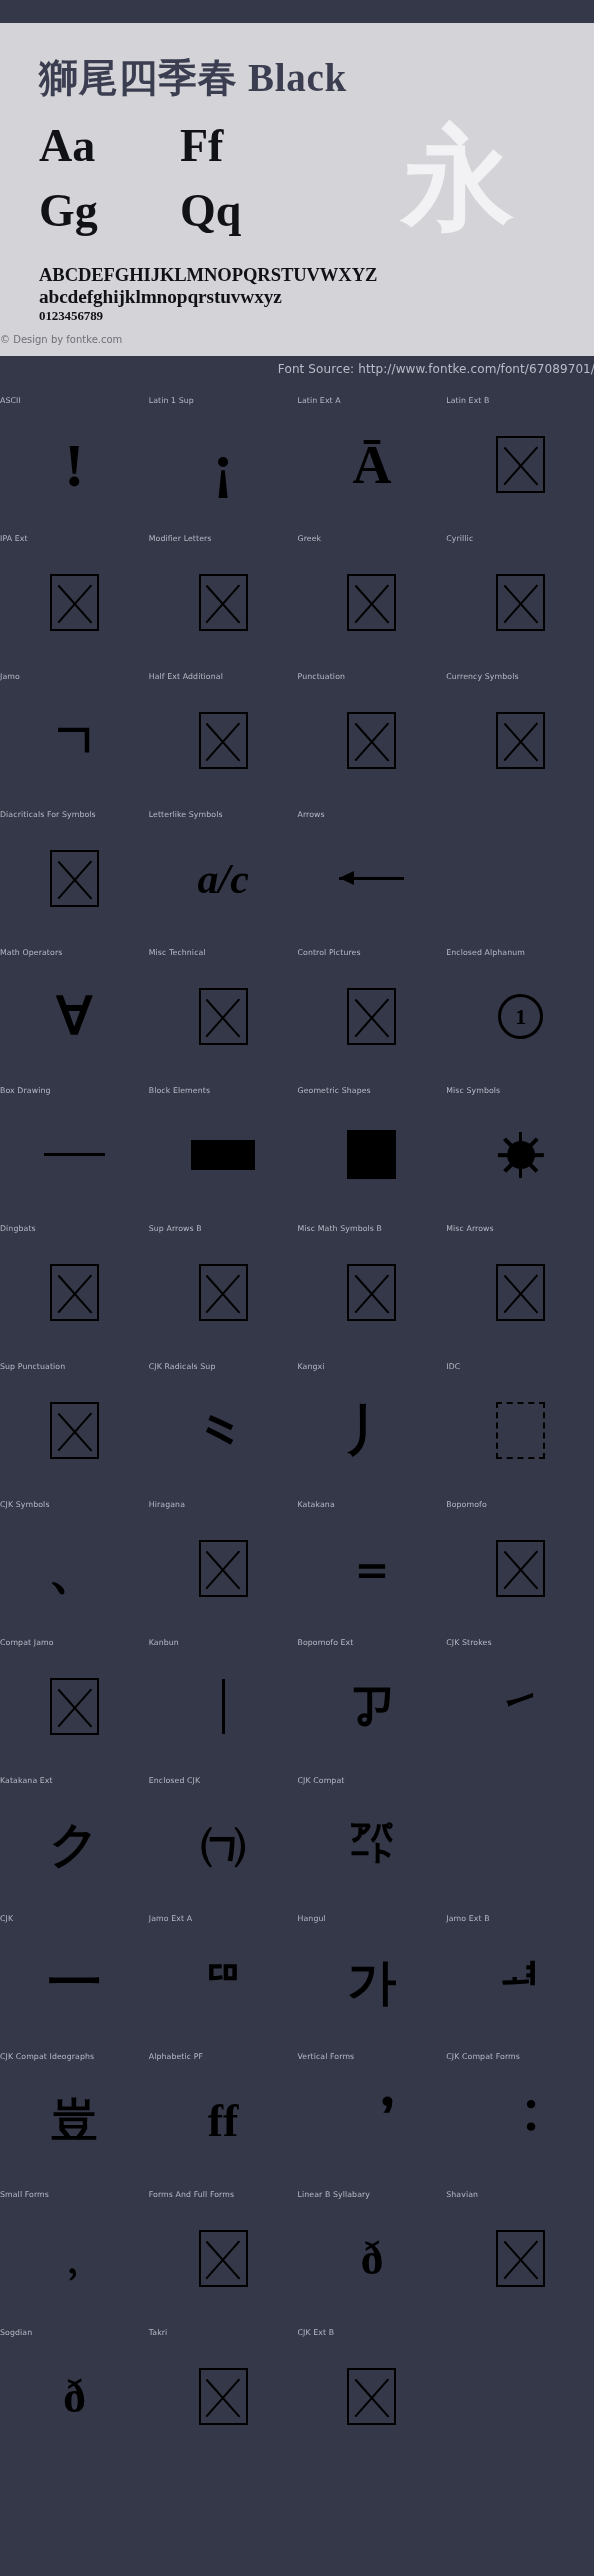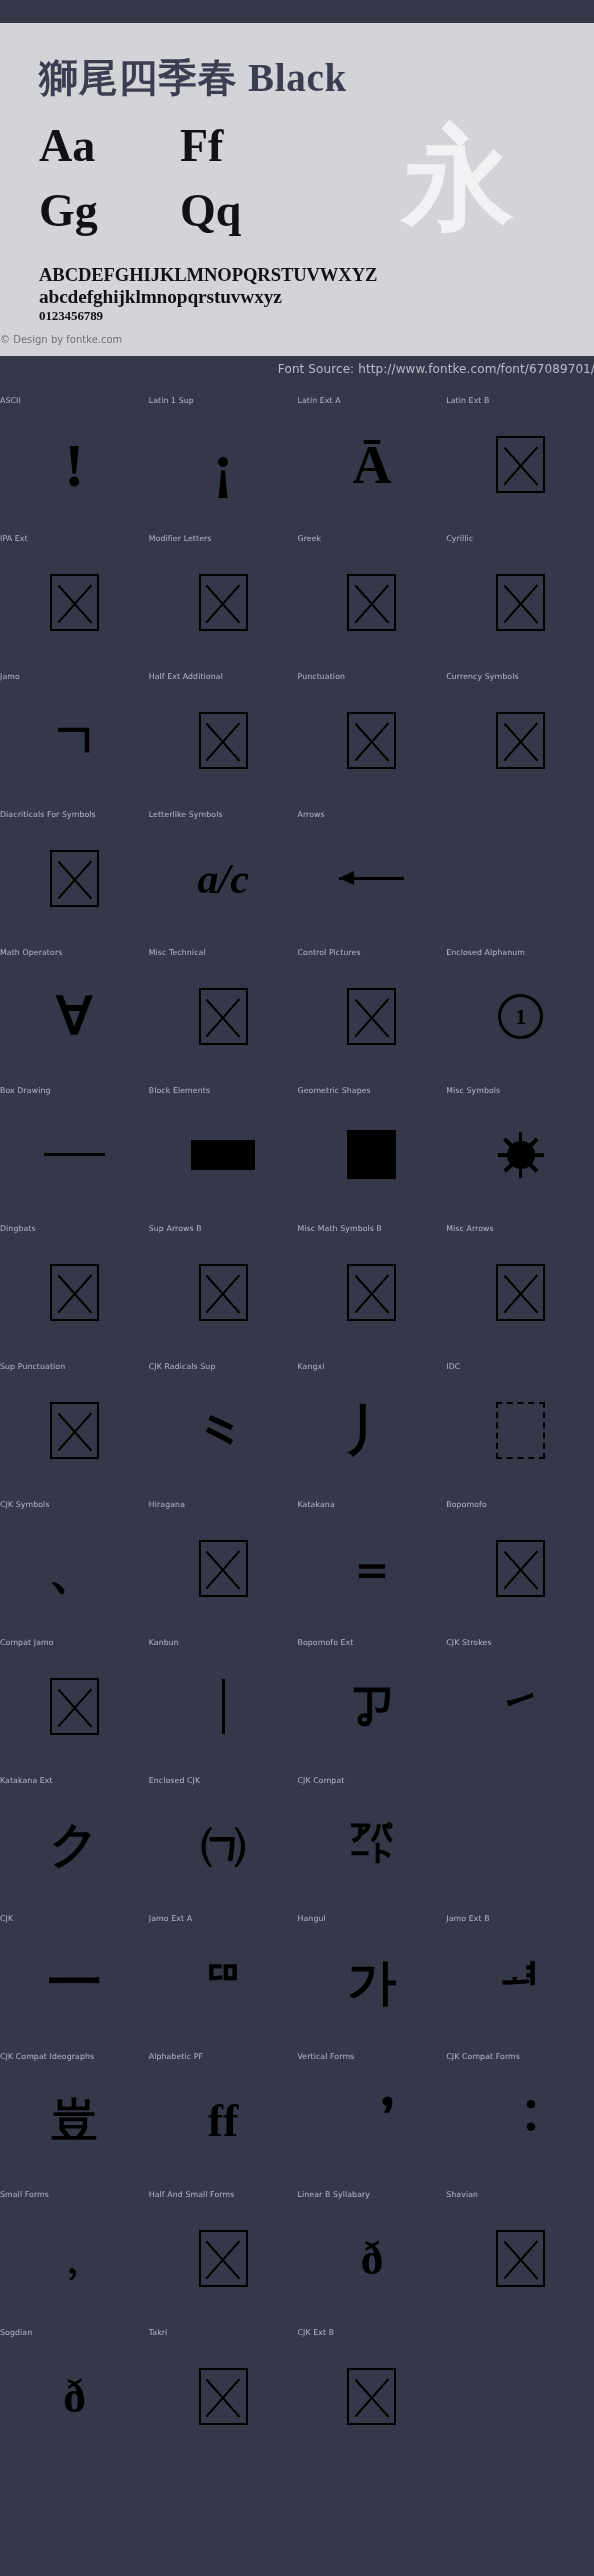--- a/index.html
+++ b/index.html
@@ -549,21 +549,21 @@
         </div>
       </div>
       <div class="block-row">
         <div class="block-cell">
           <div class="block-label">Small Forms</div>
           <div class="glyph-area">
             <div class="glyph" style="font-size: 46px;">﹐</div>
           </div>
         </div>
         <div class="block-cell">
-          <div class="block-label">Half And Small Forms</div>
+          <div class="block-label">Forms And Full Forms</div>
           <div class="glyph-area">
             <div class="tofu"></div>
           </div>
         </div>
         <div class="block-cell">
           <div class="block-label">Linear B Syllabary</div>
           <div class="glyph-area">
             <div class="glyph" style="font-size: 46px;">ð</div>
           </div>
         </div>

